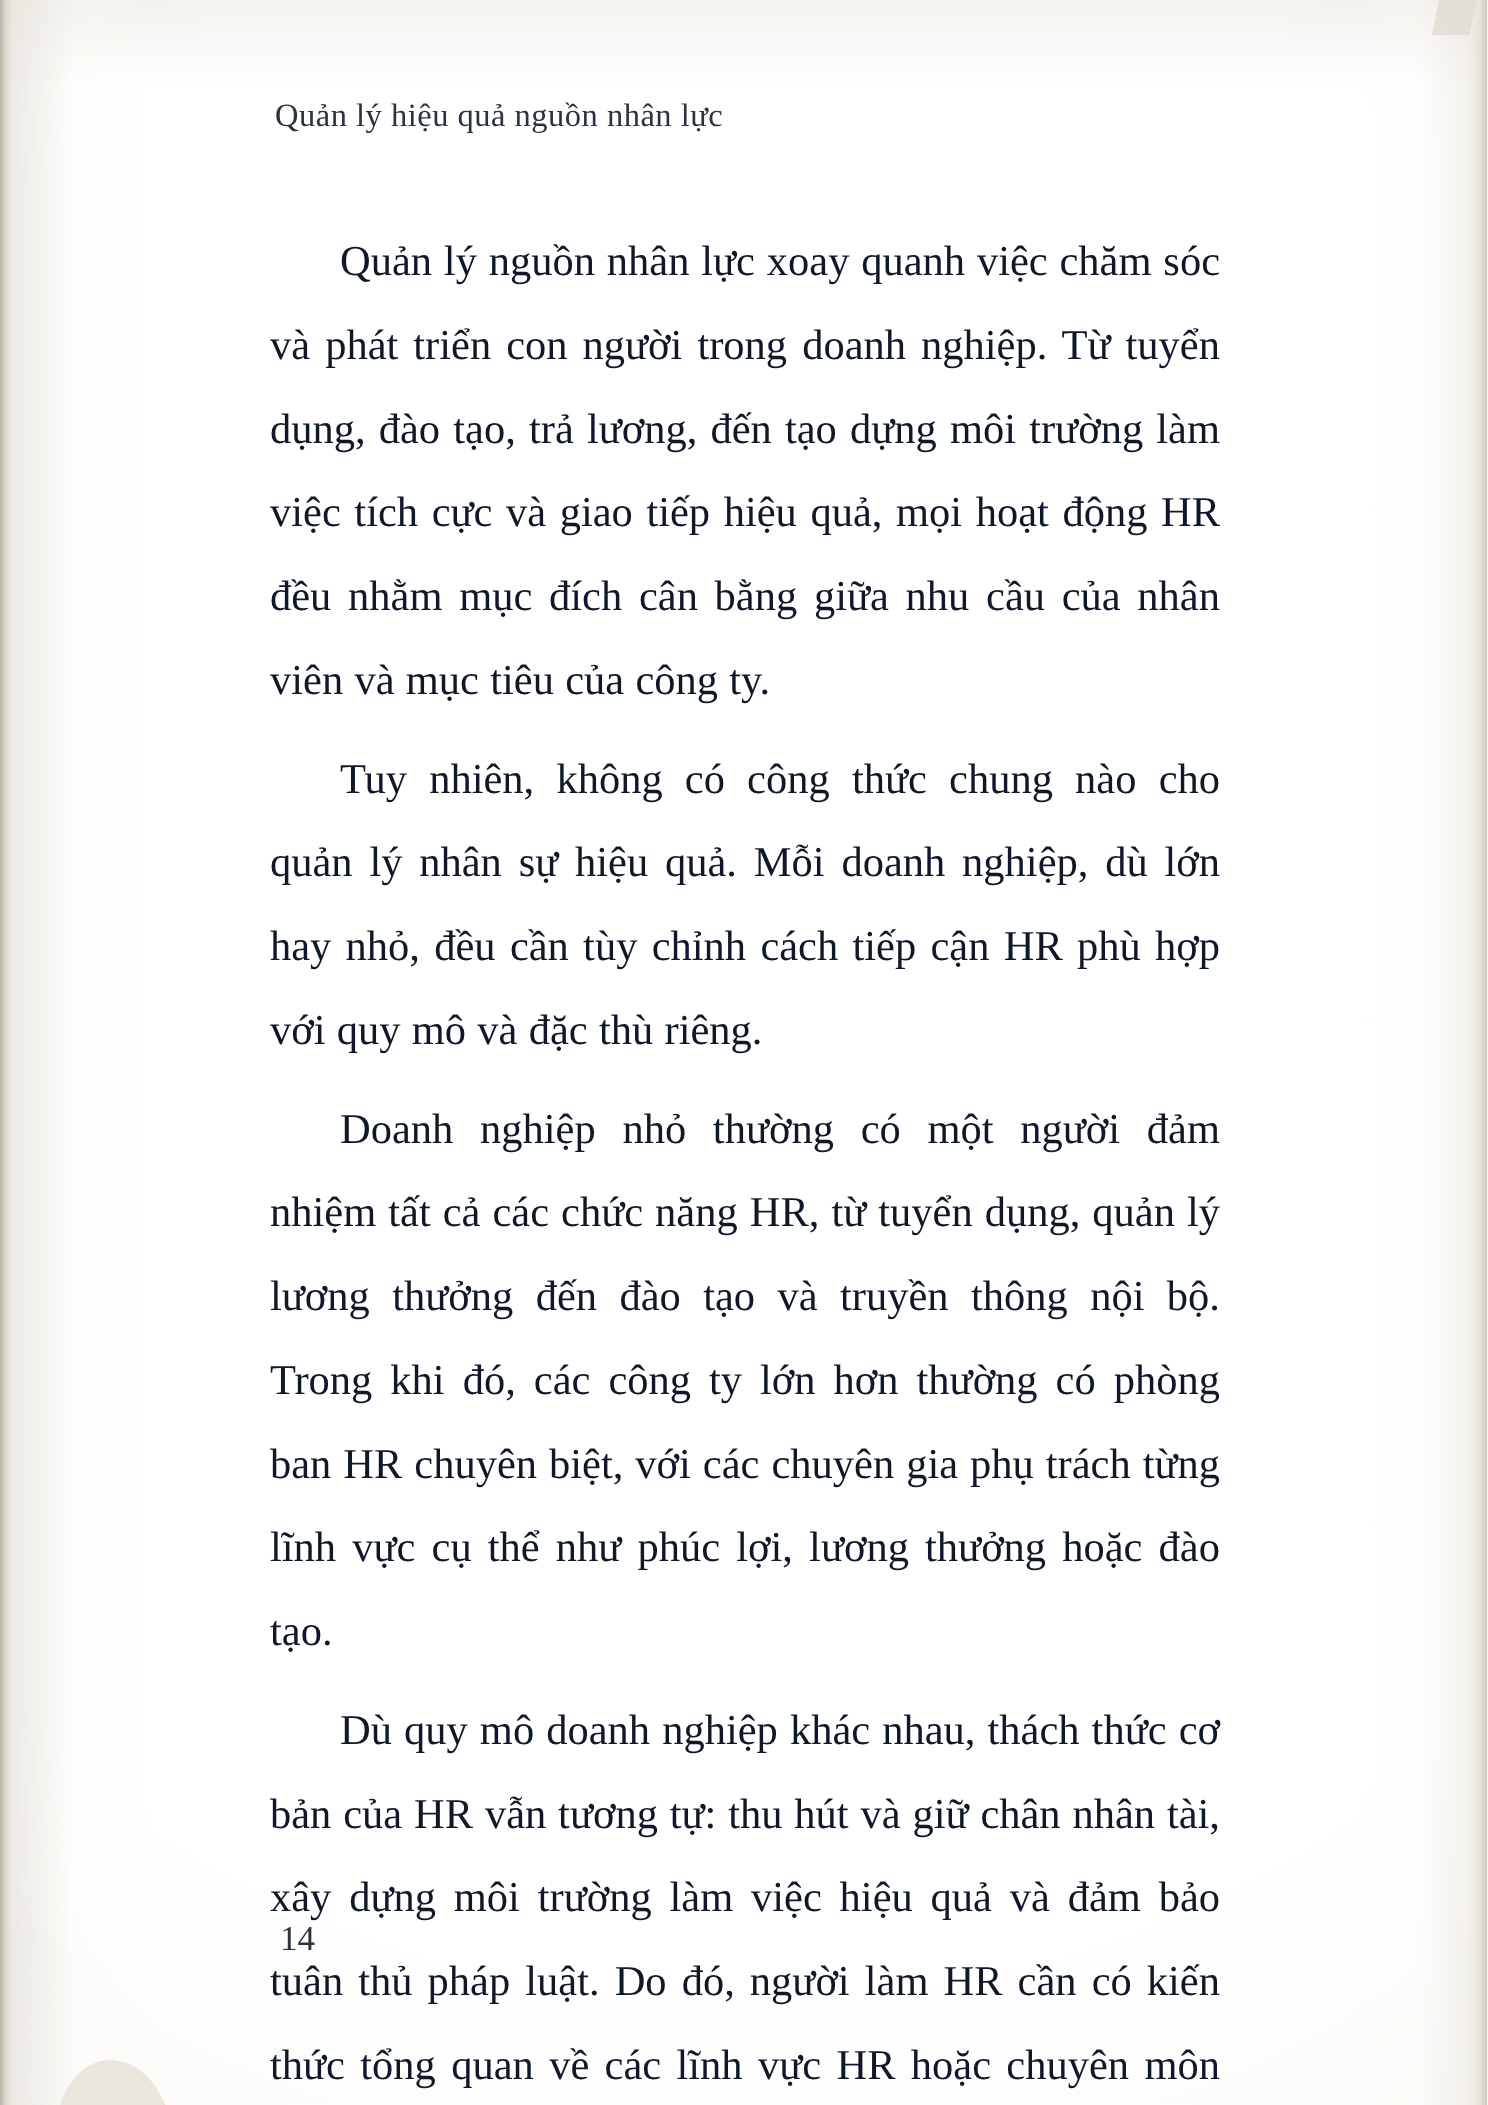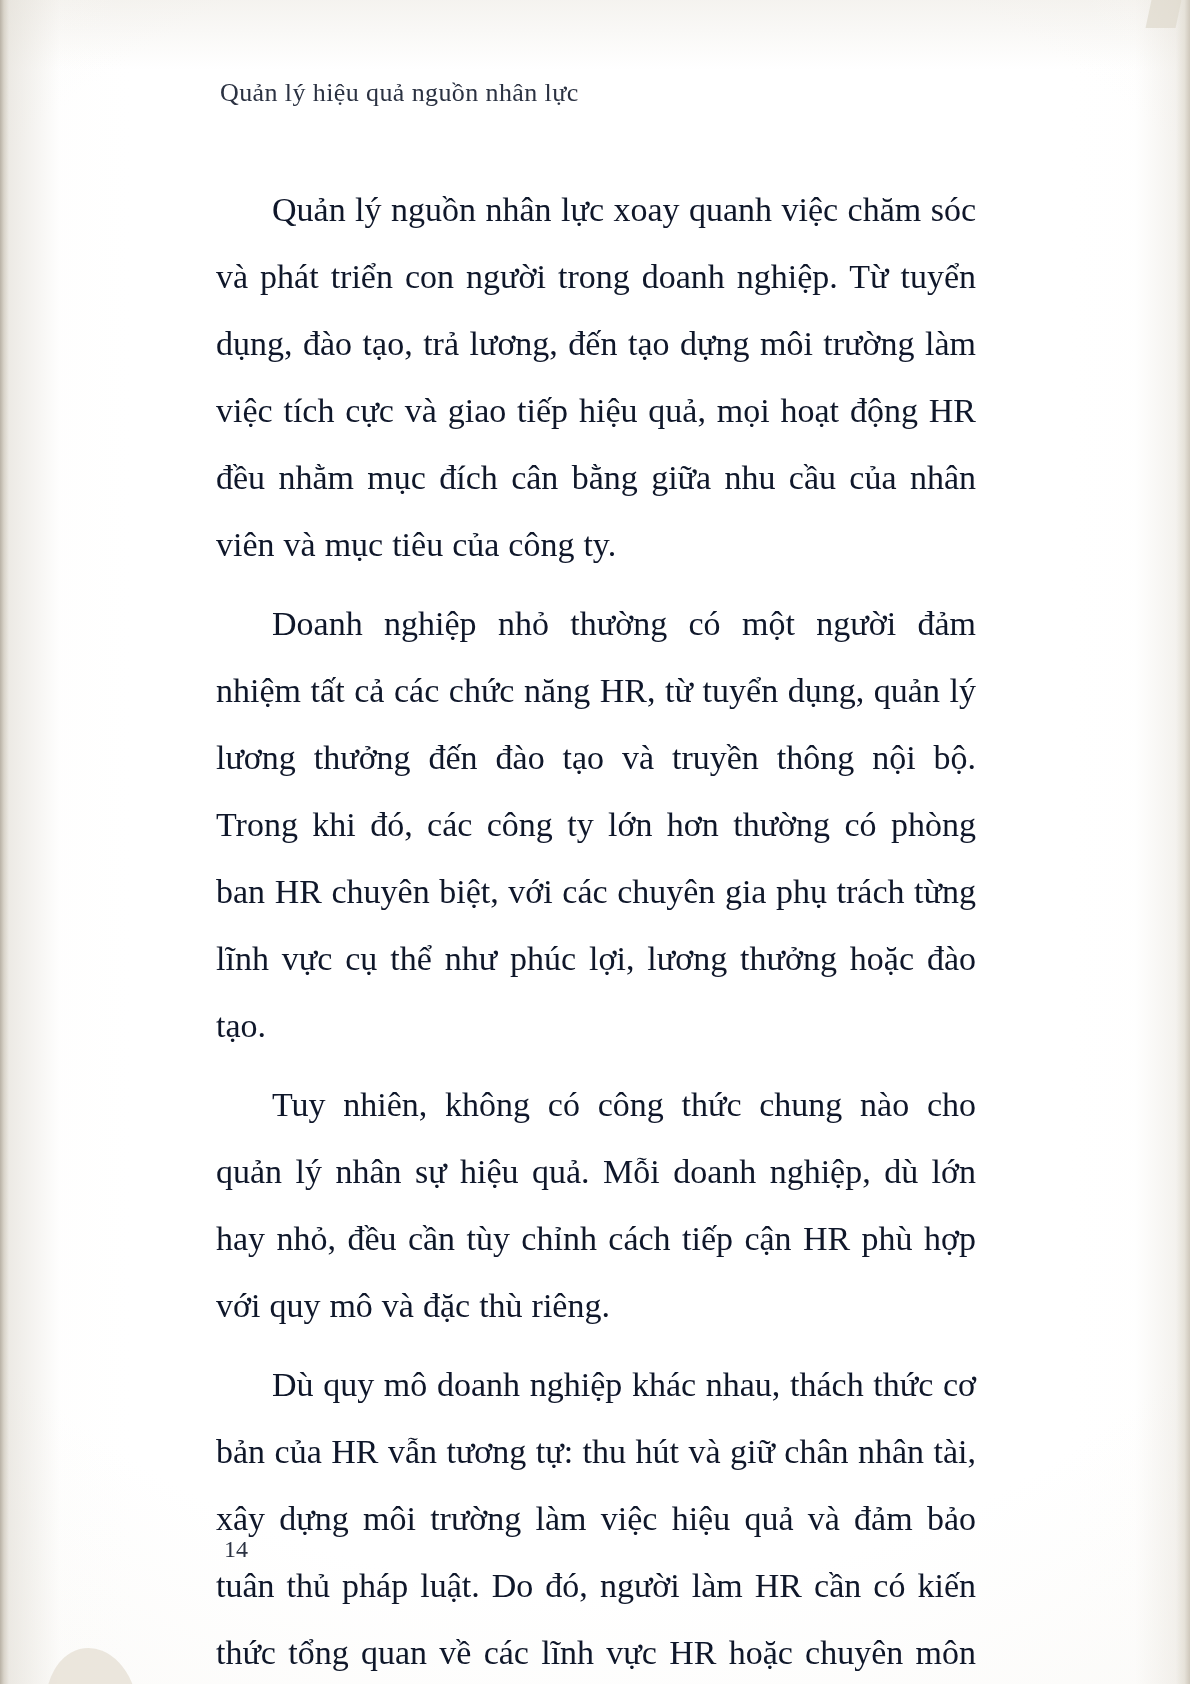--- a/index.html
+++ b/index.html
@@ -100,42 +100,42 @@
   }
 
   p.para:last-child {
     margin-bottom: 0;
   }
 
   .folio {
     position: absolute;
     left: 220px;
     top: 1536px;
-    font-size: 24px;
+    font-size: 28px;
     color: #2b3242;
   }
 </style>
 </head>
 <body>
 
 <div class="page">
 
   <div class="page-tint"></div>
   <div class="scan-edge-left"></div>
   <div class="scan-edge-right"></div>
   <div class="scan-corner-bl"></div>
   <div class="scan-corner-tr"></div>
 
   <div class="content">
 
     <div class="running-head">Quản lý hiệu quả nguồn nhân lực</div>
 
     <div class="body-col">
       <p class="para">Quản lý nguồn nhân lực xoay quanh việc chăm sóc và phát triển con người trong doanh nghiệp. Từ tuyển dụng, đào tạo, trả lương, đến tạo dựng môi trường làm việc tích cực và giao tiếp hiệu quả, mọi hoạt động HR đều nhằm mục đích cân bằng giữa nhu cầu của nhân viên và mục tiêu của công ty.</p>
+      <p class="para">Tuy nhiên, không có công thức chung nào cho quản lý nhân sự hiệu quả. Mỗi doanh nghiệp, dù lớn hay nhỏ, đều cần tùy chỉnh cách tiếp cận HR phù hợp với quy mô và đặc thù riêng.</p>
       <p class="para">Doanh nghiệp nhỏ thường có một người đảm nhiệm tất cả các chức năng HR, từ tuyển dụng, quản lý lương thưởng đến đào tạo và truyền thông nội bộ. Trong khi đó, các công ty lớn hơn thường có phòng ban HR chuyên biệt, với các chuyên gia phụ trách từng lĩnh vực cụ thể như phúc lợi, lương thưởng hoặc đào tạo.</p>
-      <p class="para">Tuy nhiên, không có công thức chung nào cho quản lý nhân sự hiệu quả. Mỗi doanh nghiệp, dù lớn hay nhỏ, đều cần tùy chỉnh cách tiếp cận HR phù hợp với quy mô và đặc thù riêng.</p>
       <p class="para">Dù quy mô doanh nghiệp khác nhau, thách thức cơ bản của HR vẫn tương tự: thu hút và giữ chân nhân tài, xây dựng môi trường làm việc hiệu quả và đảm bảo tuân thủ pháp luật. Do đó, người làm HR cần có kiến thức tổng quan về các lĩnh vực HR hoặc chuyên môn sâu trong một lĩnh</p>
     </div>
 
     <div class="folio">14</div>
 
   </div>
 </div>
 
 </body></html>

